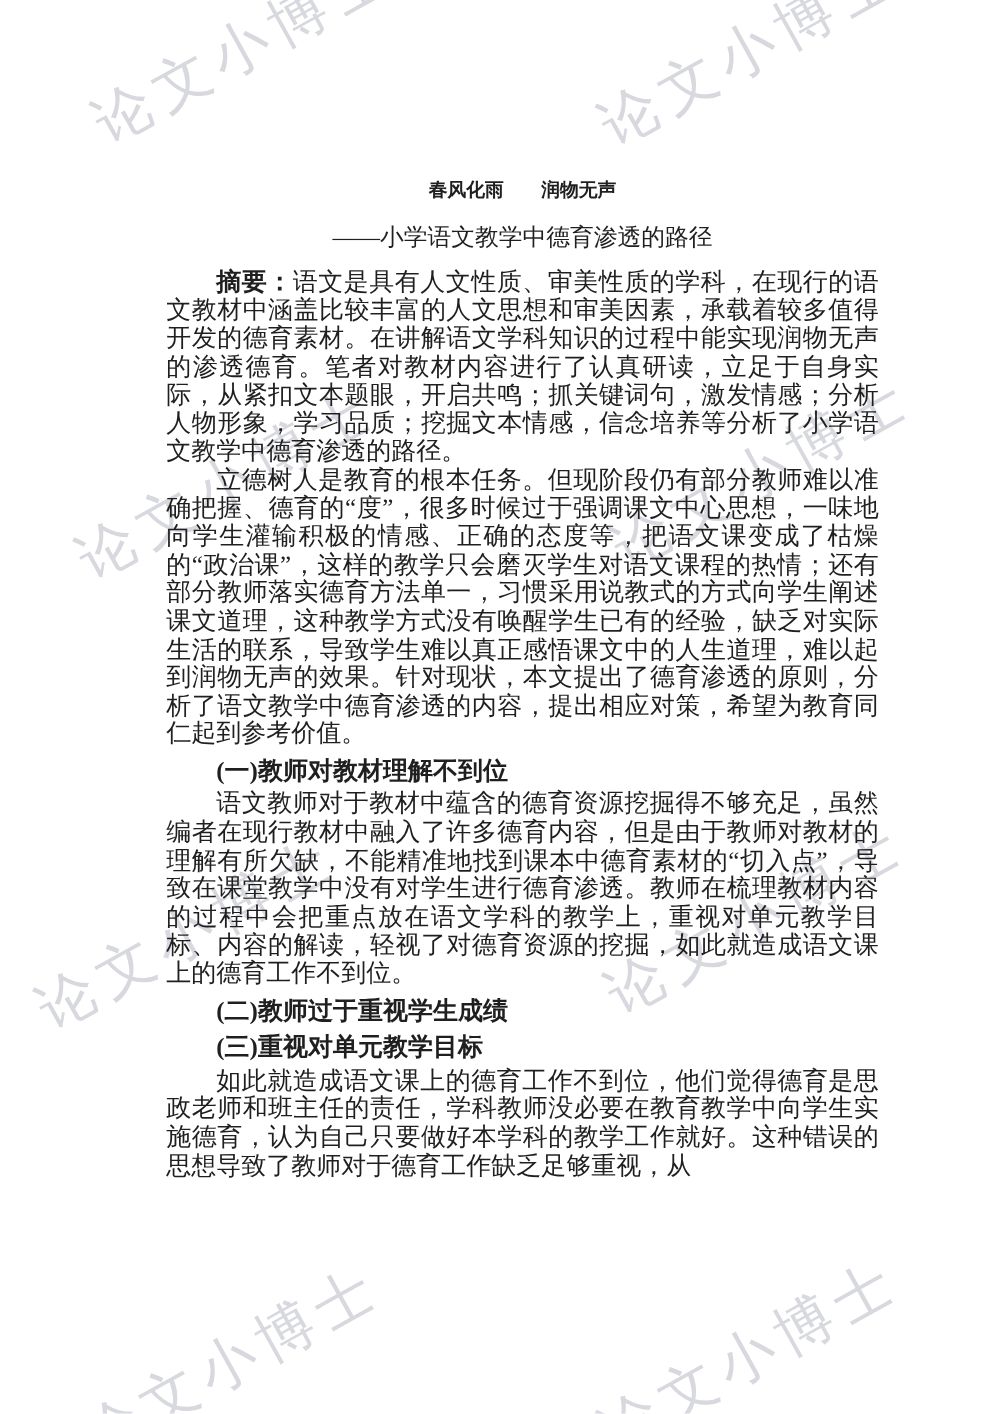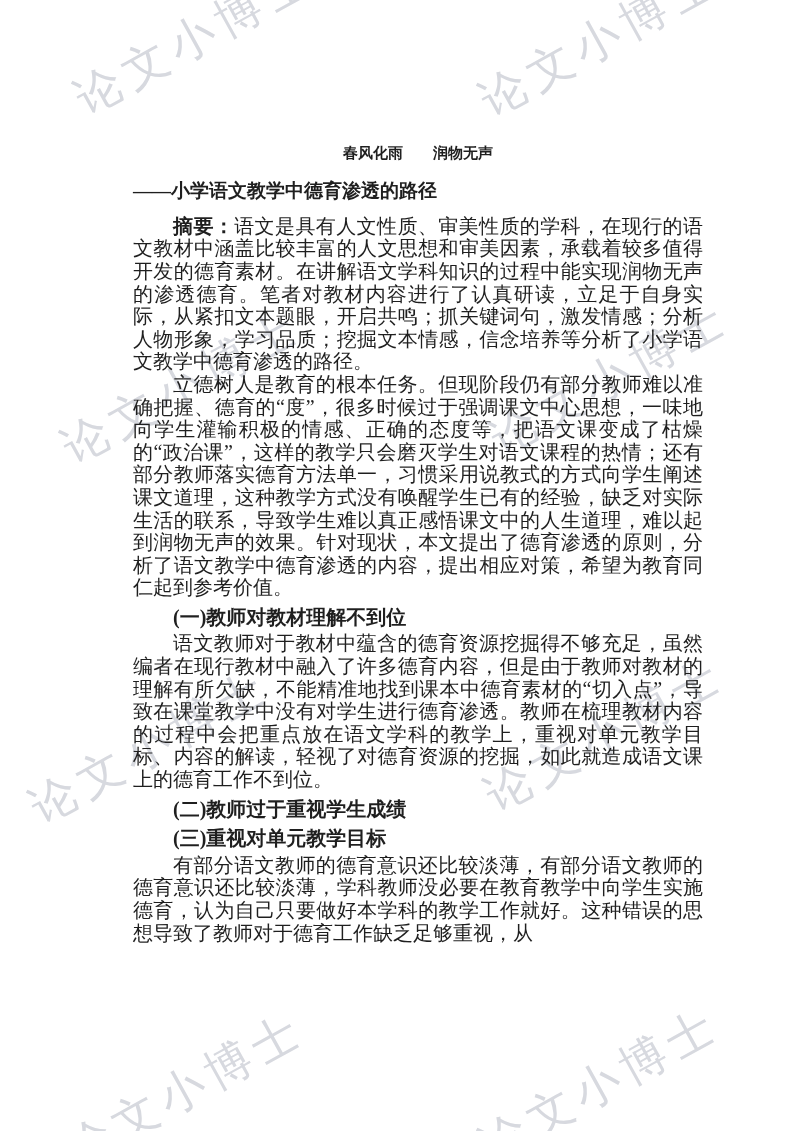--- a/index.html
+++ b/index.html
@@ -42,21 +42,22 @@
   .title {
     margin: 0 0 18px 0;
     font-size: 15px;
     font-weight: bold;
     text-align: center;
     line-height: 1.2;
   }
   .subtitle {
     margin: 0 0 12px 0;
     font-size: 19px;
-    font-weight: bold;
+    font-weight: normal;
+    text-align: center;
     line-height: 1.2;
   }
   .para {
     margin: 0;
     font-size: 20px;
     line-height: 22.6px;
     text-align: justify;
     text-indent: 2em;
   }
   .b { font-weight: bold; }
@@ -93,16 +94,16 @@
 
     <p class="para">立德树人是教育的根本任务。但现阶段仍有部分教师难以准确把握、德育的“度”，很多时候过于强调课文中心思想，一味地向学生灌输积极的情感、正确的态度等，把语文课变成了枯燥的“政治课”，这样的教学只会磨灭学生对语文课程的热情；还有部分教师落实德育方法单一，习惯采用说教式的方式向学生阐述课文道理，这种教学方式没有唤醒学生已有的经验，缺乏对实际生活的联系，导致学生难以真正感悟课文中的人生道理，难以起到润物无声的效果。针对现状，本文提出了德育渗透的原则，分析了语文教学中德育渗透的内容，提出相应对策，希望为教育同仁起到参考价值。</p>
 
 
     <p class="para heading">(一)教师对教材理解不到位</p>
     <p class="para">语文教师对于教材中蕴含的德育资源挖掘得不够充足，虽然编者在现行教材中融入了许多德育内容，但是由于教师对教材的理解有所欠缺，不能精准地找到课本中德育素材的“切入点”，导致在课堂教学中没有对学生进行德育渗透。教师在梳理教材内容的过程中会把重点放在语文学科的教学上，重视对单元教学目标、内容的解读，轻视了对德育资源的挖掘，如此就造成语文课上的德育工作不到位。</p>
 
     <p class="para heading">(二)教师过于重视学生成绩</p>
 
     <p class="para heading">(三)重视对单元教学目标</p>
-    <p class="para">有部分语文教师的德育意识还比较淡薄，有部分语文教师的德育意识还比较淡薄，学科教师没必要在教育教学中向学生实施德育，认为自己只要做好本学科的教学工作就好。这种错误的思想导致了教师对于德育工作缺乏足够重视，从</p>
+    <p class="para">如此就造成语文课上的德育工作不到位，他们觉得德育是思政老师和班主任的责任，学科教师没必要在教育教学中向学生实施德育，认为自己只要做好本学科的教学工作就好。这种错误的思想导致了教师对于德育工作缺乏足够重视，从</p>
 
   </div>
 </div>
 
 </body></html>

